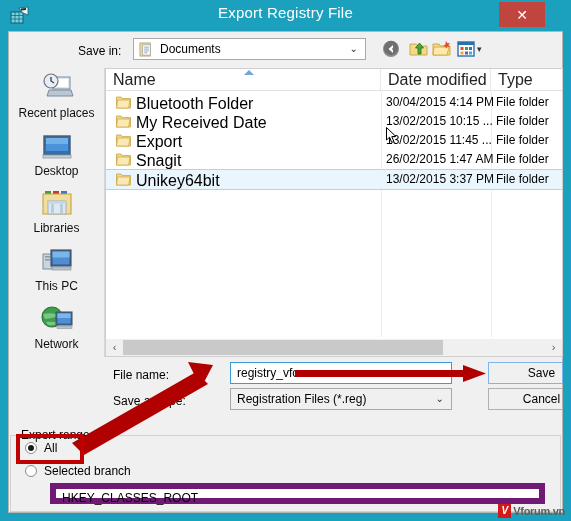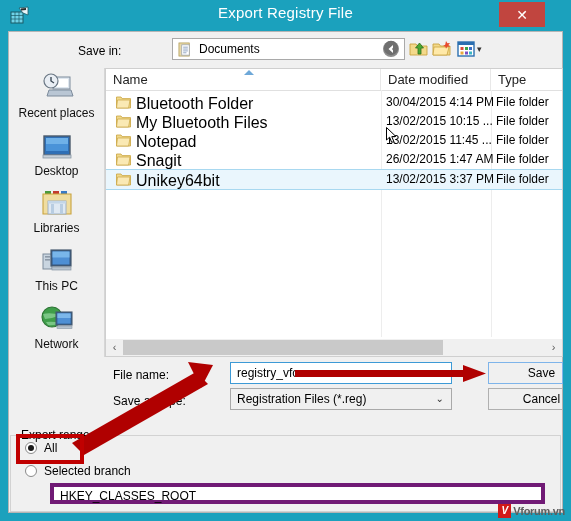--- a/index.html
+++ b/index.html
@@ -29,21 +29,21 @@
   .client{
     position:absolute;left:8px;top:31px;width:555px;height:482px;
     background:#f0f0f0;border:1px solid #b5b5b5;
     box-sizing:border-box;
   }
 
   
   .savein-label{position:absolute;left:78px;top:44px;font-size:12px;}
   .savein-combo{
     position:absolute;left:133px;top:38px;width:233px;height:22px;
-    background:#fff;border:1px solid #a9a9a9;box-sizing:border-box;cursor:pointer;margin-left:39px;
+    background:#fff;border:1px solid #a9a9a9;box-sizing:border-box;cursor:pointer;
   }
   .savein-combo .ico{position:absolute;left:5px;top:3px;width:15px;height:15px;}
   .savein-combo .txt{position:absolute;left:26px;top:3px;font-size:12px;}
   .savein-combo .chev{position:absolute;right:7px;top:4px;font-size:10px;color:#333;}
 
   .tb{position:absolute;top:39px;width:20px;height:20px;cursor:pointer;}
   .tb1{left:381px;} .tb2{left:409px;} .tb3{left:432px;} .tb4{left:456px;}
   .tb-chev{position:absolute;left:477px;top:44px;font-size:9px;color:#333;cursor:pointer;}
 
   
@@ -61,21 +61,21 @@
   .listwrap{
     position:absolute;left:105px;top:68px;width:458px;height:289px;
     background:#fff;border:1px solid #cfcfcf;box-sizing:border-box;overflow:hidden;
   }
   .lv-head{
     position:absolute;left:0;top:0;width:456px;height:21px;
     background:#fff;border-bottom:1px solid #e0e0e0;
   }
   .lv-th{
     position:absolute;top:0;height:21px;line-height:21px;
-    font-size:13px;color:#222;padding-left:7px;box-sizing:border-box;cursor:pointer;
+    font-size:16px;color:#222;padding-left:7px;box-sizing:border-box;cursor:pointer;
     border-right:1px solid #e8e8e8;
   }
   .th-name{left:0;width:275px;}
   .th-date{left:275px;width:110px;}
   .th-type{left:385px;width:71px;border-right:none;}
   .sort-arrow{
     position:absolute;left:138px;top:1px;width:0;height:0;
     border-left:5px solid transparent;border-right:5px solid transparent;
     border-bottom:5px solid #6ea8d8;
   }
@@ -135,21 +135,21 @@
   .radio .dot.on::after{
     content:"";position:absolute;left:2px;top:2px;width:6px;height:6px;
     border-radius:50%;background:#1a1a1a;
   }
   .radio .rlbl{position:absolute;left:19px;top:0;font-size:12px;white-space:nowrap;}
   .r-all{left:25px;top:441px;}
   .r-sel{left:25px;top:464px;}
 
   .branch-box{
     position:absolute;left:50px;top:483px;width:495px;height:21px;
-    background:#fff;border:4px solid #701a75;box-sizing:border-box;
+    background:#fff;border:6px solid #701a75;box-sizing:border-box;
   }
   .branch-box .val{position:absolute;left:6px;top:2px;font-size:12px;}
 
   
   .anno{position:absolute;pointer-events:none;}
   .red-box{
     position:absolute;left:16px;top:434px;width:68px;height:30px;
     border:4px solid #c00000;box-sizing:border-box;
   }
   
@@ -309,31 +309,31 @@
         <span class="fname">Bluetooth Folder</span>
         <span class="fdate">30/04/2015 4:14 PM</span>
         <span class="ftype">File folder</span>
       </div>
 
       <div class="row" style="top:22px;">
         <svg class="fico" viewBox="0 0 15 14">
           <path d="M0.5 2 L5 2 L6.2 3.6 L14.5 3.6 L14.5 13 L0.5 13 Z" fill="#f0d98c" stroke="#c9a33f" stroke-width="0.8"></path>
           <path d="M1.5 5 L14 5 L12.6 13 L0.5 13 Z" fill="#fae9b4" stroke="#c9a33f" stroke-width="0.7"></path>
         </svg>
-        <span class="fname">My Bluetooth Files</span>
+        <span class="fname">My Received Date</span>
         <span class="fdate">13/02/2015 10:15 ...</span>
         <span class="ftype">File folder</span>
       </div>
 
       <div class="row" style="top:41px;">
         <svg class="fico" viewBox="0 0 15 14">
           <path d="M0.5 2 L5 2 L6.2 3.6 L14.5 3.6 L14.5 13 L0.5 13 Z" fill="#f0d98c" stroke="#c9a33f" stroke-width="0.8"></path>
           <path d="M1.5 5 L14 5 L12.6 13 L0.5 13 Z" fill="#fae9b4" stroke="#c9a33f" stroke-width="0.7"></path>
         </svg>
-        <span class="fname">Notepad</span>
+        <span class="fname">Export</span>
         <span class="fdate">13/02/2015 11:45 ...</span>
         <span class="ftype">File folder</span>
       </div>
 
       <div class="row" style="top:60px;">
         <svg class="fico" viewBox="0 0 15 14">
           <path d="M0.5 2 L5 2 L6.2 3.6 L14.5 3.6 L14.5 13 L0.5 13 Z" fill="#f0d98c" stroke="#c9a33f" stroke-width="0.8"></path>
           <path d="M1.5 5 L14 5 L12.6 13 L0.5 13 Z" fill="#fae9b4" stroke="#c9a33f" stroke-width="0.7"></path>
         </svg>
         <span class="fname">Snagit</span>

